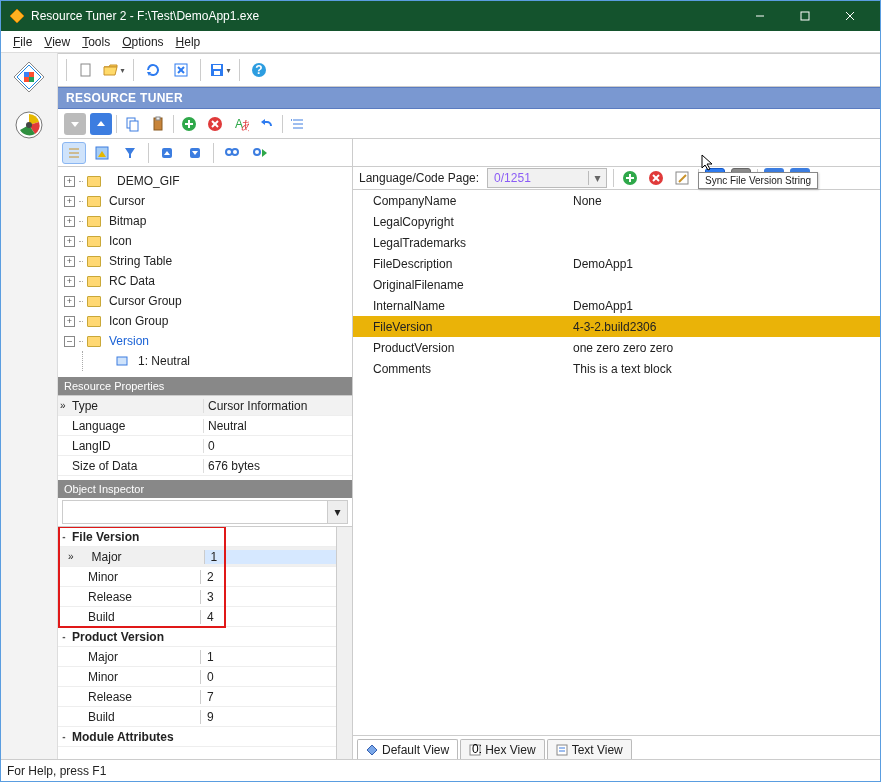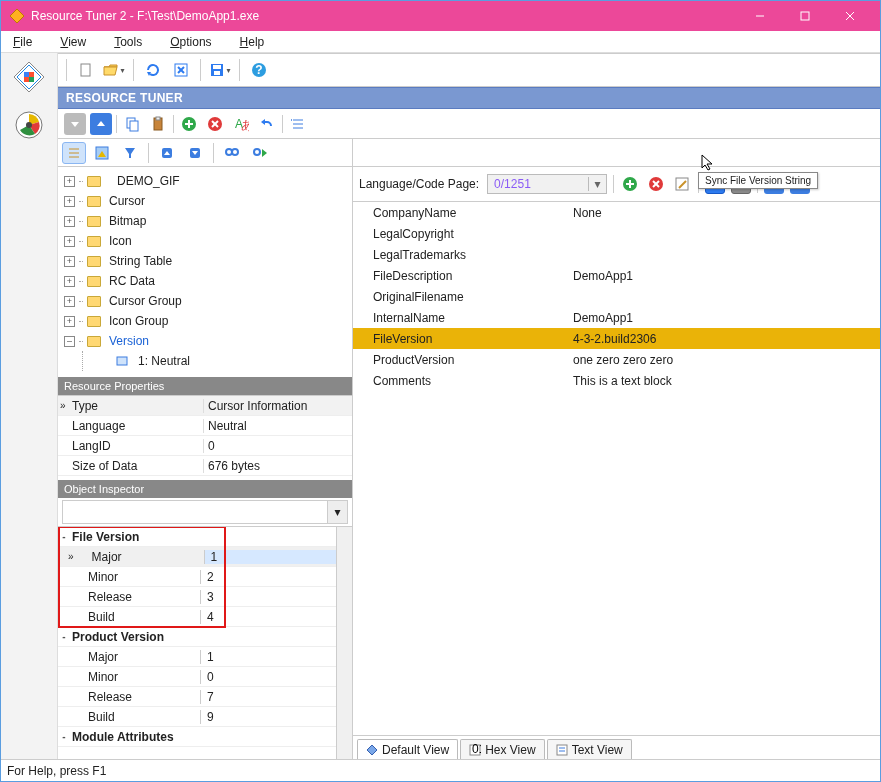--- a/index.html
+++ b/index.html
@@ -1,20 +1,20 @@
 <!DOCTYPE html>
 <html><head>
 <meta charset="utf-8">
 <style>
 *{box-sizing:border-box;margin:0;padding:0;font-family:"Segoe UI",Tahoma,sans-serif;font-size:12px;color:#222}
 body{width:881px;height:782px;background:#fff;border:1px solid #5a9de0;display:flex;flex-direction:column}
-.titlebar{background:#ec4899;color:#fff;height:30px;display:flex;align-items:center;padding:0 8px}
+.titlebar{background:#14532d;color:#fff;height:30px;display:flex;align-items:center;padding:0 8px}
 .titlebar .t{flex:1;color:#fff;font-size:12px}
 .winbtn{width:45px;height:30px;display:flex;align-items:center;justify-content:center;color:#fff}
-.menubar{height:22px;background:#fff;border-bottom:1px solid #ddd;display:flex;align-items:center;padding:0 6px;gap:16px}
+.menubar{height:22px;background:#fff;border-bottom:1px solid #ddd;display:flex;align-items:center;padding:0 6px;gap:0}
 .menubar span{padding:2px 6px}
 .menubar span u{text-decoration:underline}
 .workarea{flex:1;display:flex;min-height:0}
 .leftrail{width:57px;background:#f3f3f3;border-right:1px solid #ddd;display:flex;flex-direction:column;align-items:center;padding-top:6px;gap:12px}
 .rail-ico{width:36px;height:36px;display:flex;align-items:center;justify-content:center}
 .main{flex:1;display:flex;flex-direction:column;min-width:0}
 .toolbar{height:34px;border-top:1px solid #ccc;border-bottom:1px solid #ccc;display:flex;align-items:center;padding:0 6px;gap:6px}
 .sep{width:1px;height:22px;background:#ccc;margin:0 2px}
 .tbtn{width:22px;height:22px;display:flex;align-items:center;justify-content:center;border-radius:2px}
 .banner{height:22px;background:#7a98d1;color:#fff;display:flex;align-items:center;padding:0 8px;font-weight:bold;letter-spacing:.3px;border-top:1px solid #5a7bc0;border-bottom:1px solid #5a7bc0}
@@ -452,21 +452,21 @@
                 <div class="v2"></div>
               </div>
               <div class="hlbox" style="top: -1px; left: 0px; width: 168px; height: 102px;"></div>
             </div>
           <div class="oi-sb"></div>
         </div>
       </div>
 
       <div class="rightpane">
         <div class="ptool"></div>
-        <div class="rtool" style="height:36px">
+        <div class="rtool" style="height:24px">
           <label>Language/Code Page:</label>
           <div class="cb">
             <div class="cv">0/1251</div>
               <div class="ar">▾</div>
           </div>
           <div class="rsep"></div>
           <div class="rbtn">
               <svg width="16" height="16">
                 <circle cx="8" cy="8" r="7" fill="#2fa84a"></circle>
                 <line x1="8" y1="4" x2="8" y2="12" stroke="#fff" stroke-width="2"></line>

